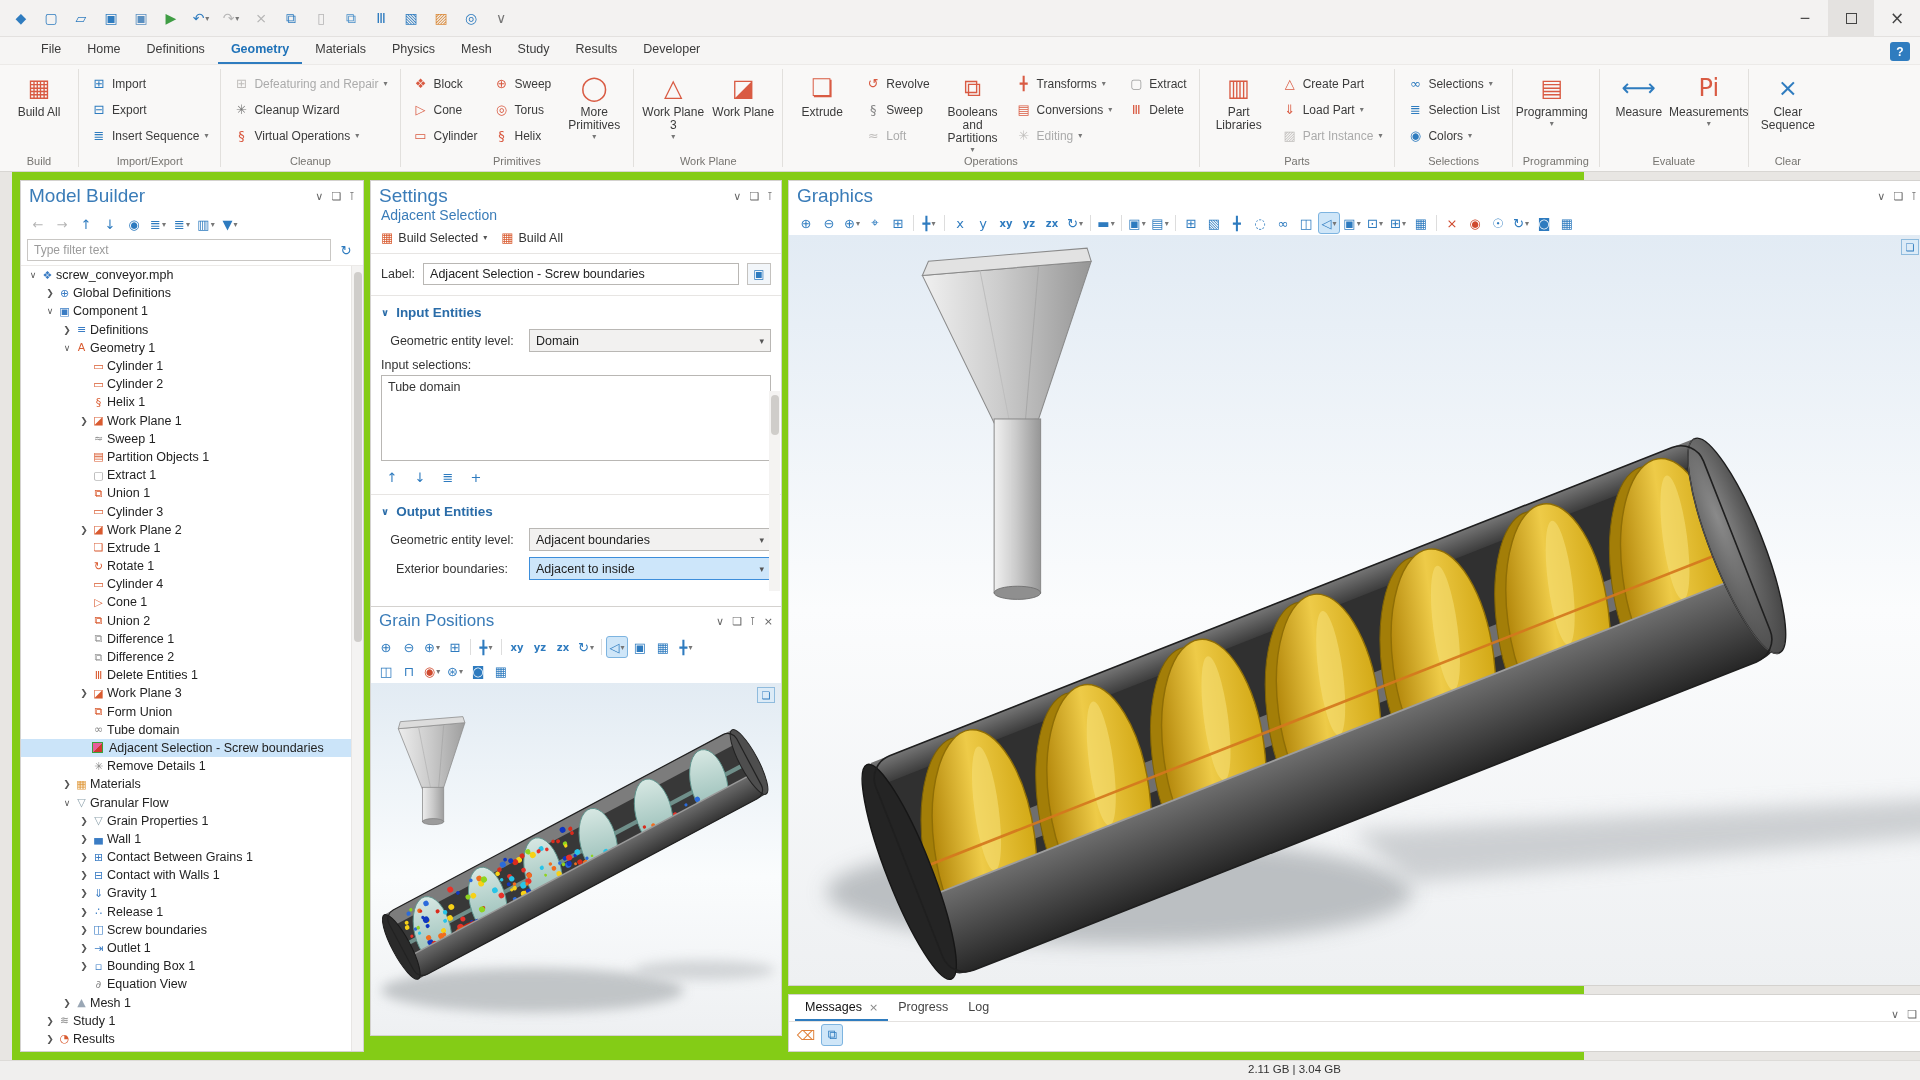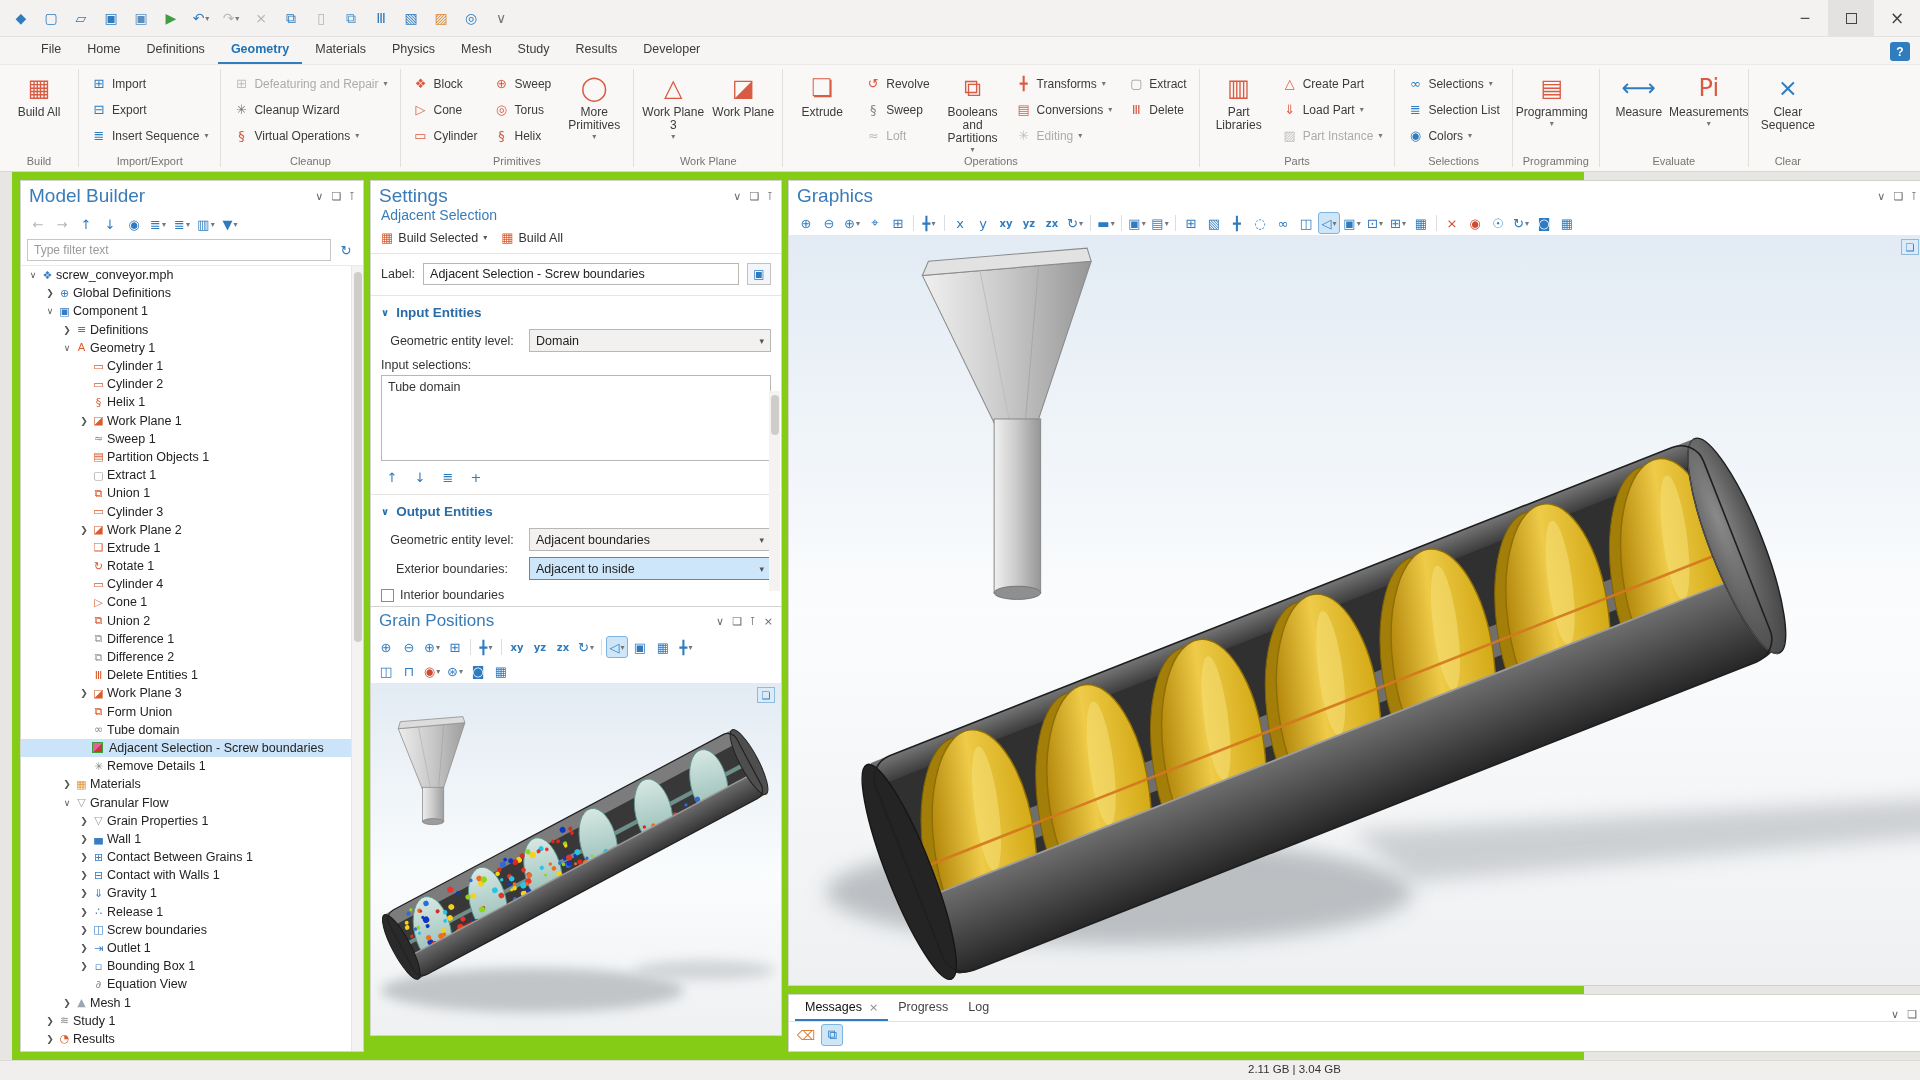--- a/index.html
+++ b/index.html
@@ -795,24 +795,20 @@
         <span>Adjacent boundaries</span>
           <span class="ddc gl">▾</span>
       </div>
     </div>
     <div class="formrow">
       <span class="flab">Exterior boundaries:</span>
       <div class="dd focus">
         <span>Adjacent to inside</span>
           <span class="ddc gl">▾</span>
       </div>
-    </div>
-    <div class="chkrow">
-      <span class="chk"></span>
-      <span>Interior boundaries</span>
     </div>
     <div class="set-scroll">
         <div class="vthumb"></div>
       </div>
   </div>
 
   <div class="panel" id="grain">
     <div class="phead" style="height:28px;">
       <span class="phead-title" style="font-size:17px;">Grain Positions</span>
       <span class="phead-icons">

